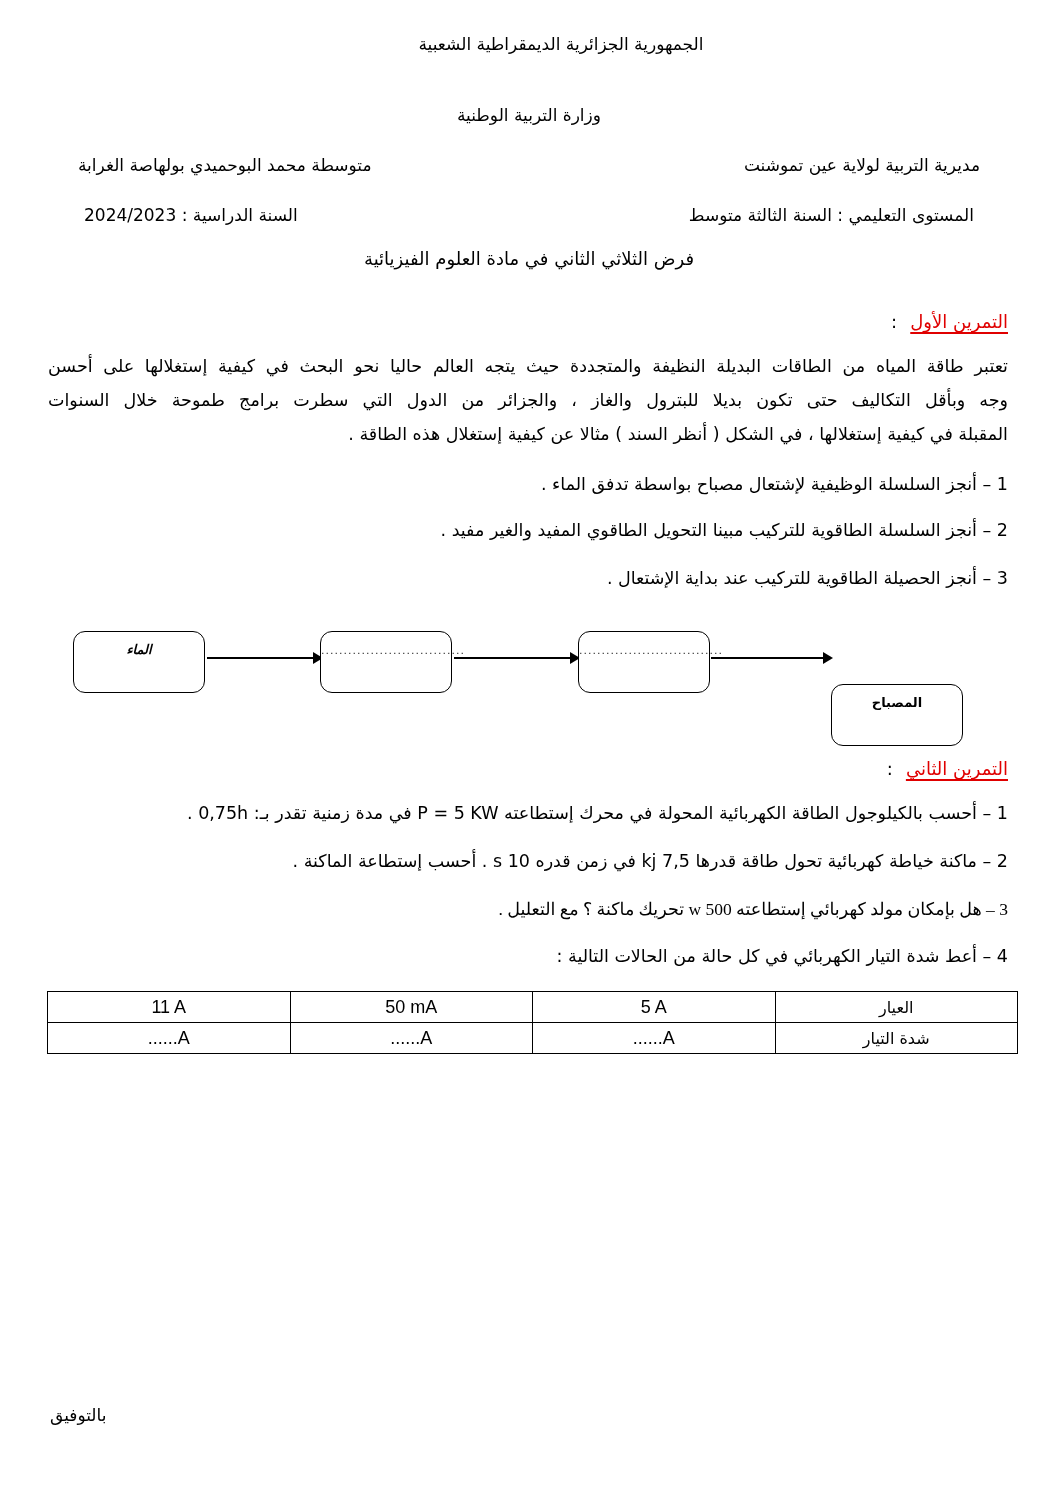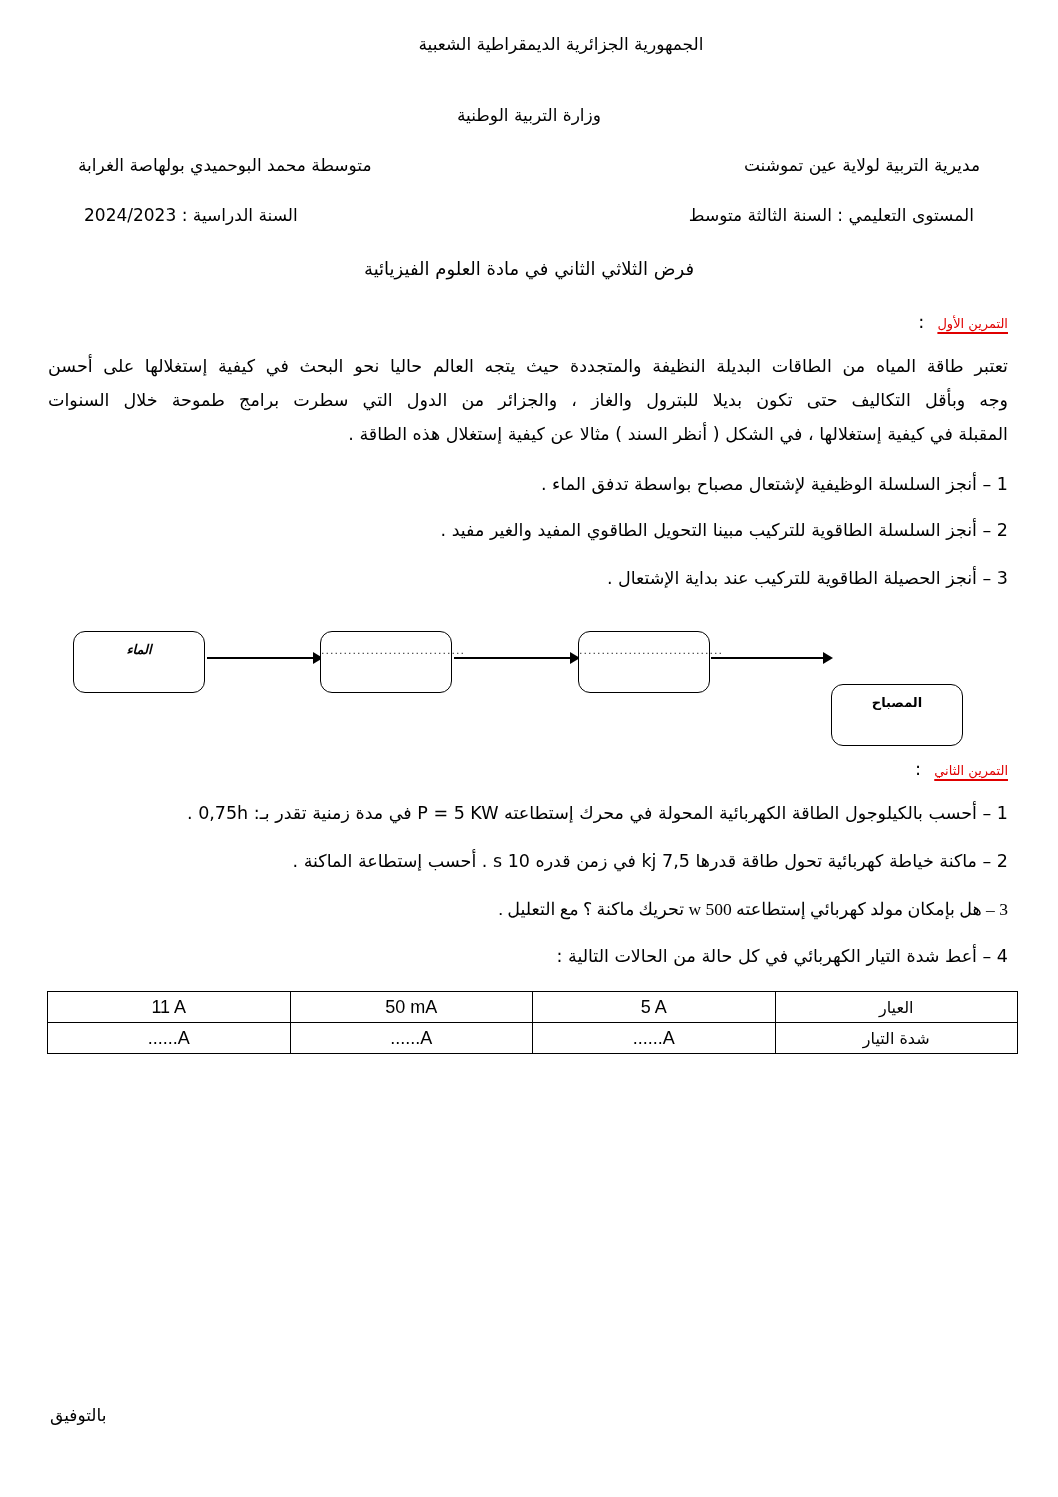--- a/index.html
+++ b/index.html
@@ -9,21 +9,21 @@
       color: #000;
     }
     .abs { position: absolute; white-space: nowrap; }
     .rtl { direction: rtl; unicode-bidi: embed; }
     .center-line { left: 0; width: 1058px; text-align: center; }
     .hdr { font-size: 17px; }
     .title { font-size: 18px; }
     .para { font-size: 17.5px; line-height: 34px; }
     .q { font-size: 17.5px; }
     .heading {
-      font-size: 13px; color: #e00000; text-decoration: underline;
+      font-size: 18px; color: #e00000; text-decoration: underline;
       text-decoration-thickness: 2px; text-underline-offset: 4px;
     }
     .colon { color: #000; text-decoration: none; display: inline-block; margin-right: 8px; }
 
     .box {
       position: absolute; border: 1.5px solid #000; border-radius: 12px;
       background: #fff; width: 132px; height: 62px; box-sizing: border-box;
       text-align: center; font-size: 13px; font-weight: bold; padding-top: 10px;
     }
     .dots { font-weight: normal; letter-spacing: 1px; color: #333; font-size: 11px; }
@@ -50,21 +50,21 @@
 
 <div class="abs rtl center-line hdr" style="top:34px;padding-left:32px;">الجمهورية الجزائرية الديمقراطية الشعبية</div>
 <div class="abs rtl center-line hdr" style="top:105px;">وزارة التربية الوطنية</div>
 
 <div class="abs rtl hdr" style="top:155px; right:78px;">مديرية التربية لولاية عين تموشنت</div>
 <div class="abs rtl hdr" style="top:155px; left:78px;">متوسطة محمد البوحميدي بولهاصة الغرابة</div>
 
 <div class="abs rtl hdr" style="top:205px; right:84px;">المستوى التعليمي : السنة الثالثة متوسط</div>
 <div class="abs rtl hdr" style="top:205px; left:84px;">السنة الدراسية : 2024/2023</div>
 
-<div class="abs rtl center-line title" style="top:258px;">فرض الثلاثي الثاني في مادة العلوم الفيزيائية</div>
+<div class="abs rtl center-line title" style="top:248px;">فرض الثلاثي الثاني في مادة العلوم الفيزيائية</div>
 
 <div class="abs rtl" style="top:311px; right:50px;">
   <span class="heading">التمرين الأول</span>
   <span class="colon" style="font-size:18px;">:</span>
 </div>
 
 <div class="abs rtl para" style="top:349px; right:50px; width:960px; text-align:justify; text-align-last:justify;">تعتبر طاقة المياه من الطاقات البديلة النظيفة والمتجددة حيث يتجه العالم حاليا نحو البحث في كيفية إستغلالها على أحسن</div>
 <div class="abs rtl para" style="top:383px; right:50px; width:960px; text-align:justify; text-align-last:justify;">وجه وبأقل التكاليف حتى تكون بديلا للبترول والغاز ، والجزائر  من الدول التي سطرت برامج طموحة خلال السنوات</div>
 <div class="abs rtl para" style="top:417px; right:50px;">المقبلة في كيفية إستغلالها ، في الشكل ( أنظر السند ) مثالا عن كيفية إستغلال هذه الطاقة .</div>
 

